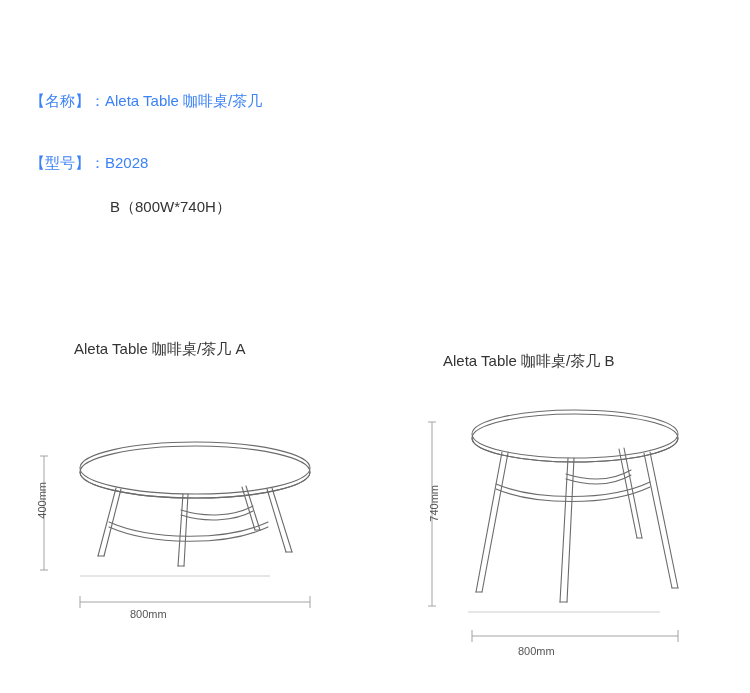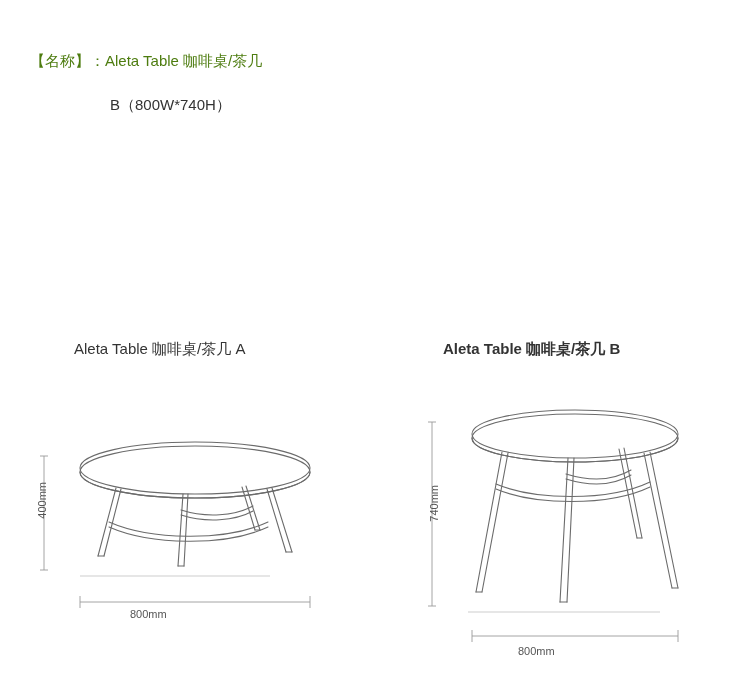--- a/index.html
+++ b/index.html
@@ -17,44 +17,45 @@
   }
   .spec-list {
     position: absolute;
     left: 30px;
     top: 50px;
     width: 600px;
   }
   .spec-row {
     font-size: 15px;
     line-height: 22px;
-    color: #4d7c0f;
+    color: #3b82f6;
     margin-bottom: 22px;
     white-space: nowrap;
+    margin-top: 40px;
   }
   .spec-row:last-child {
     margin-bottom: 0;
   }
   .spec-sub {
     font-size: 15px;
     line-height: 22px;
     color: #333333;
     padding-left: 80px;
     margin-top: 14px;
     white-space: nowrap;
   }
 
   .caption {
     position: absolute;
     font-size: 15px;
     color: #333333;
     white-space: nowrap;
   }
   #caption-a { left: 74px; top: 340px; }
-  #caption-b { left: 443px; top: 340px; font-weight: bold; }
+  #caption-b { left: 443px; top: 352px; }
 
   .drawing {
     position: absolute;
   }
   #drawing-a { left: 20px; top: 390px; width: 340px; height: 260px; }
   #drawing-b { left: 410px; top: 380px; width: 330px; height: 300px; }
 
   .dim-label {
     position: absolute;
     font-size: 11px;
@@ -68,20 +69,21 @@
   #dim-a-h { left: 36px; top: 482px; }
   #dim-a-w { left: 130px; top: 608px; }
   #dim-b-h { left: 428px; top: 485px; }
   #dim-b-w { left: 518px; top: 645px; }
 </style>
 </head>
 <body>
 
 <div class="spec-list">
   <div class="spec-row">【名称】：Aleta Table 咖啡桌/茶几</div>
+  <div class="spec-row">【型号】：B2028</div>
   <div class="spec-sub">B（800W*740H）</div>
 </div>
 
 <div class="caption" id="caption-a">Aleta Table 咖啡桌/茶几 A</div>
 <div class="caption" id="caption-b">Aleta Table 咖啡桌/茶几 B</div>
 
 <svg class="drawing" id="drawing-a" viewBox="0 0 340 260">
   <g fill="none" stroke="#6b6b6b" stroke-width="1.1" stroke-linecap="round" stroke-linejoin="round">
 
     <ellipse cx="175" cy="82" rx="115" ry="26"></ellipse>

